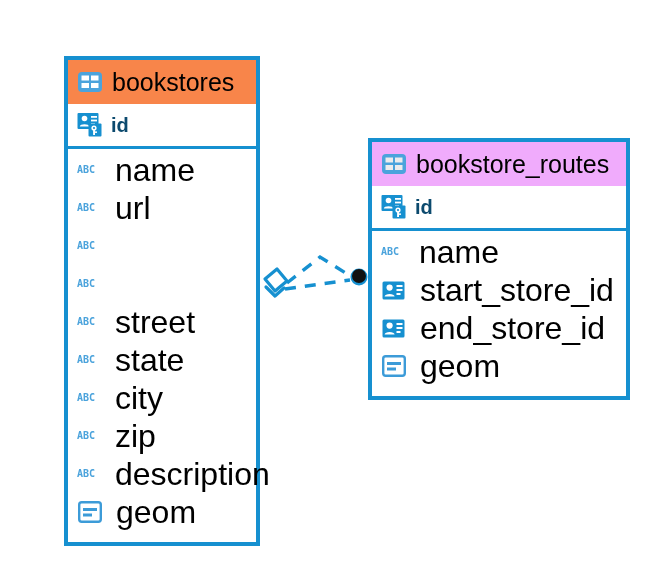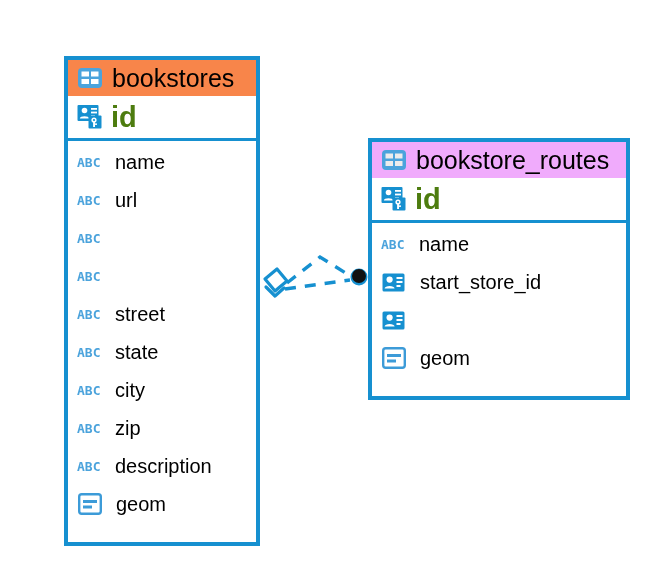--- a/index.html
+++ b/index.html
@@ -29,21 +29,21 @@
     border: 4px solid #1690D0;
     background: #ffffff;
   }
 
   .entity-header {
     box-sizing: border-box;
     display: flex;
     align-items: center;
     gap: 9px;
     padding: 5px 8px 5px 9px;
-    height: 36px;
+    height: 44px;
   }
   .entity-header.accent  { background: #F8854A; }
   .entity-header.neutral { background: #f0abfc; }
 
   .entity-title {
     font-size: 25px;
     color: #000000;
     line-height: 1;
     white-space: nowrap;
   }
@@ -53,58 +53,58 @@
     box-sizing: border-box;
     display: flex;
     align-items: center;
     gap: 8px;
     padding: 4px 8px 4px 9px;
     height: 45px;
     border-bottom: 3px solid #1690D0;
     background: #ffffff;
   }
   .pk-label {
-    font-size: 29px;
+    font-size: 20px;
     font-weight: bold;
-    color: #4d7c0f;
+    color: #0c4a6e;
     line-height: 1;
     white-space: nowrap;
   }
 
   .fields { padding-top: 2px; }
 
   .field-row {
     box-sizing: border-box;
     display: flex;
     align-items: center;
     gap: 8px;
     padding: 0 8px 0 9px;
     height: 38px;
     background: #ffffff;
   }
   .field-label {
-    font-size: 20px;
+    font-size: 32px;
     color: #000000;
     line-height: 1;
     white-space: nowrap;
   }
 
   
   .icon {
     flex: 0 0 auto;
     display: inline-block;
     line-height: 0;
   }
   .icon svg { display: block; }
 
   .abc-icon {
     flex: 0 0 auto;
     font-family: "DejaVu Sans Mono", monospace;
     font-weight: bold;
-    font-size: 13px;
+    font-size: 10px;
     letter-spacing: 0px;
     color: #4BA3DC;
     width: 30px;
     text-align: left;
     line-height: 1;
     user-select: none;
   }
 
   
   #connector {
@@ -272,20 +272,21 @@
         <span class="icon" style="width:30px; padding-left:1px;">
           <svg width="23" height="19" viewBox="0 0 23 19">
             <rect x="0.5" y="0.5" width="22" height="18" rx="1.5" fill="#1690D0"></rect>
             <circle cx="7.6" cy="6.6" r="3.1" fill="#ffffff"></circle>
             <path d="M2.6 15.6c0-3.4 10-3.4 10 0z" fill="#ffffff"></path>
             <rect x="14.5" y="4" width="6" height="2" fill="#ffffff"></rect>
             <rect x="14.5" y="8" width="6" height="2" fill="#ffffff"></rect>
             <rect x="14.5" y="12" width="4" height="2" fill="#ffffff"></rect>
           </svg>
         </span>
+        <span class="field-label">end_store_id</span>
       </div>
 
       <div class="field-row">
         <span class="icon" style="width:30px; padding-left:1px;">
           <svg width="24" height="22" viewBox="0 0 24 22">
             <rect x="1.2" y="1.2" width="21.6" height="19.6" rx="2.5" ry="2.5" fill="#ffffff" stroke="#3C9BD8" stroke-width="2.4"></rect>
             <rect x="5" y="7" width="14" height="3" fill="#3C9BD8"></rect>
             <rect x="5" y="12.5" width="9" height="3" fill="#3C9BD8"></rect>
           </svg>
         </span>

